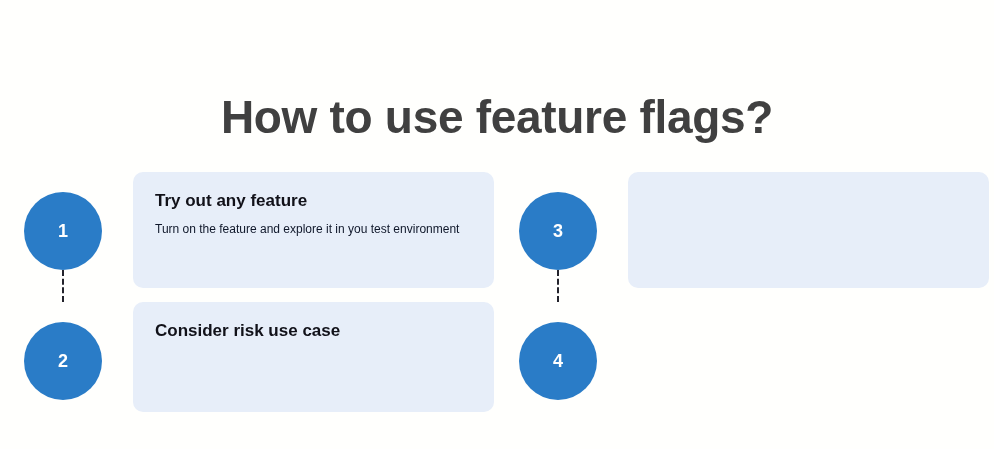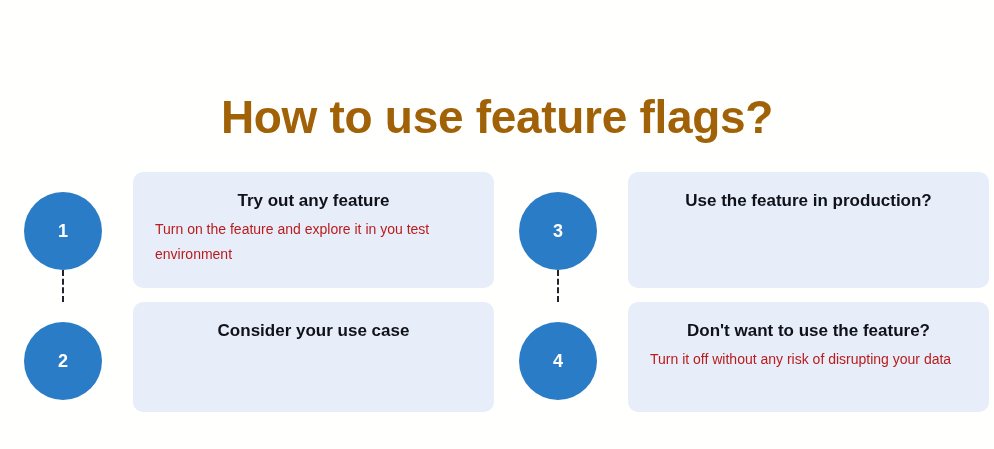--- a/index.html
+++ b/index.html
@@ -20,21 +20,21 @@
   }
   .page-title {
     position: absolute;
     top: 57px;
     left: 0;
     width: 994px;
     text-align: center;
     font-size: 46px;
     font-weight: bold;
     letter-spacing: -0.3px;
-    color: #a16207;
+    color: #404040;
     line-height: 58px;
     white-space: nowrap;
   }
   .steps-grid {
     position: absolute;
     top: 172px;
     left: 0;
     width: 994px;
     height: 250px;
   }
@@ -93,25 +93,24 @@
   }
   .step-card.tall  { min-height: 116px; }
   .step-card.short { min-height: 110px; }
 
   .card-title {
     font-size: 17px;
     font-weight: bold;
     color: #111119;
     line-height: 22px;
     margin-bottom: 5px;
-    text-align: center;
   }
   .card-desc {
-    font-size: 14px;
-    color: #b91c1c;
+    font-size: 12px;
+    color: #0f172a;
     line-height: 25px;
   }
 </style>
 </head>
 <body>
 
 <div class="page">
 
   <h1 class="page-title">How to use feature flags?</h1>
 
@@ -128,45 +127,40 @@
           <div class="card-title">Try out any feature</div>
           <div class="card-desc">Turn on the feature and explore it in you test environment</div>
         </div>
       </div>
 
       <div class="step-row second">
         <div class="step-marker">
           <span class="step-number">2</span>
         </div>
         <div class="step-card short">
-          <div class="card-title">Consider your use case</div>
+          <div class="card-title">Consider risk use case</div>
         </div>
       </div>
 
     </div>
 
     <div class="step-column right">
 
       <div class="step-row first">
         <div class="step-marker">
           <span class="step-number">3</span>
         </div>
         <div class="connector"></div>
         <div class="step-card tall">
-          <div class="card-title">Use the feature in production?</div>
         </div>
       </div>
 
       <div class="step-row second">
         <div class="step-marker">
           <span class="step-number">4</span>
-        </div>
-        <div class="step-card short">
-          <div class="card-title">Don't want to use the feature?</div>
-          <div class="card-desc">Turn it off without any risk of disrupting your data</div>
         </div>
       </div>
 
     </div>
 
   </div>
 
 </div>
 
 </body></html>

